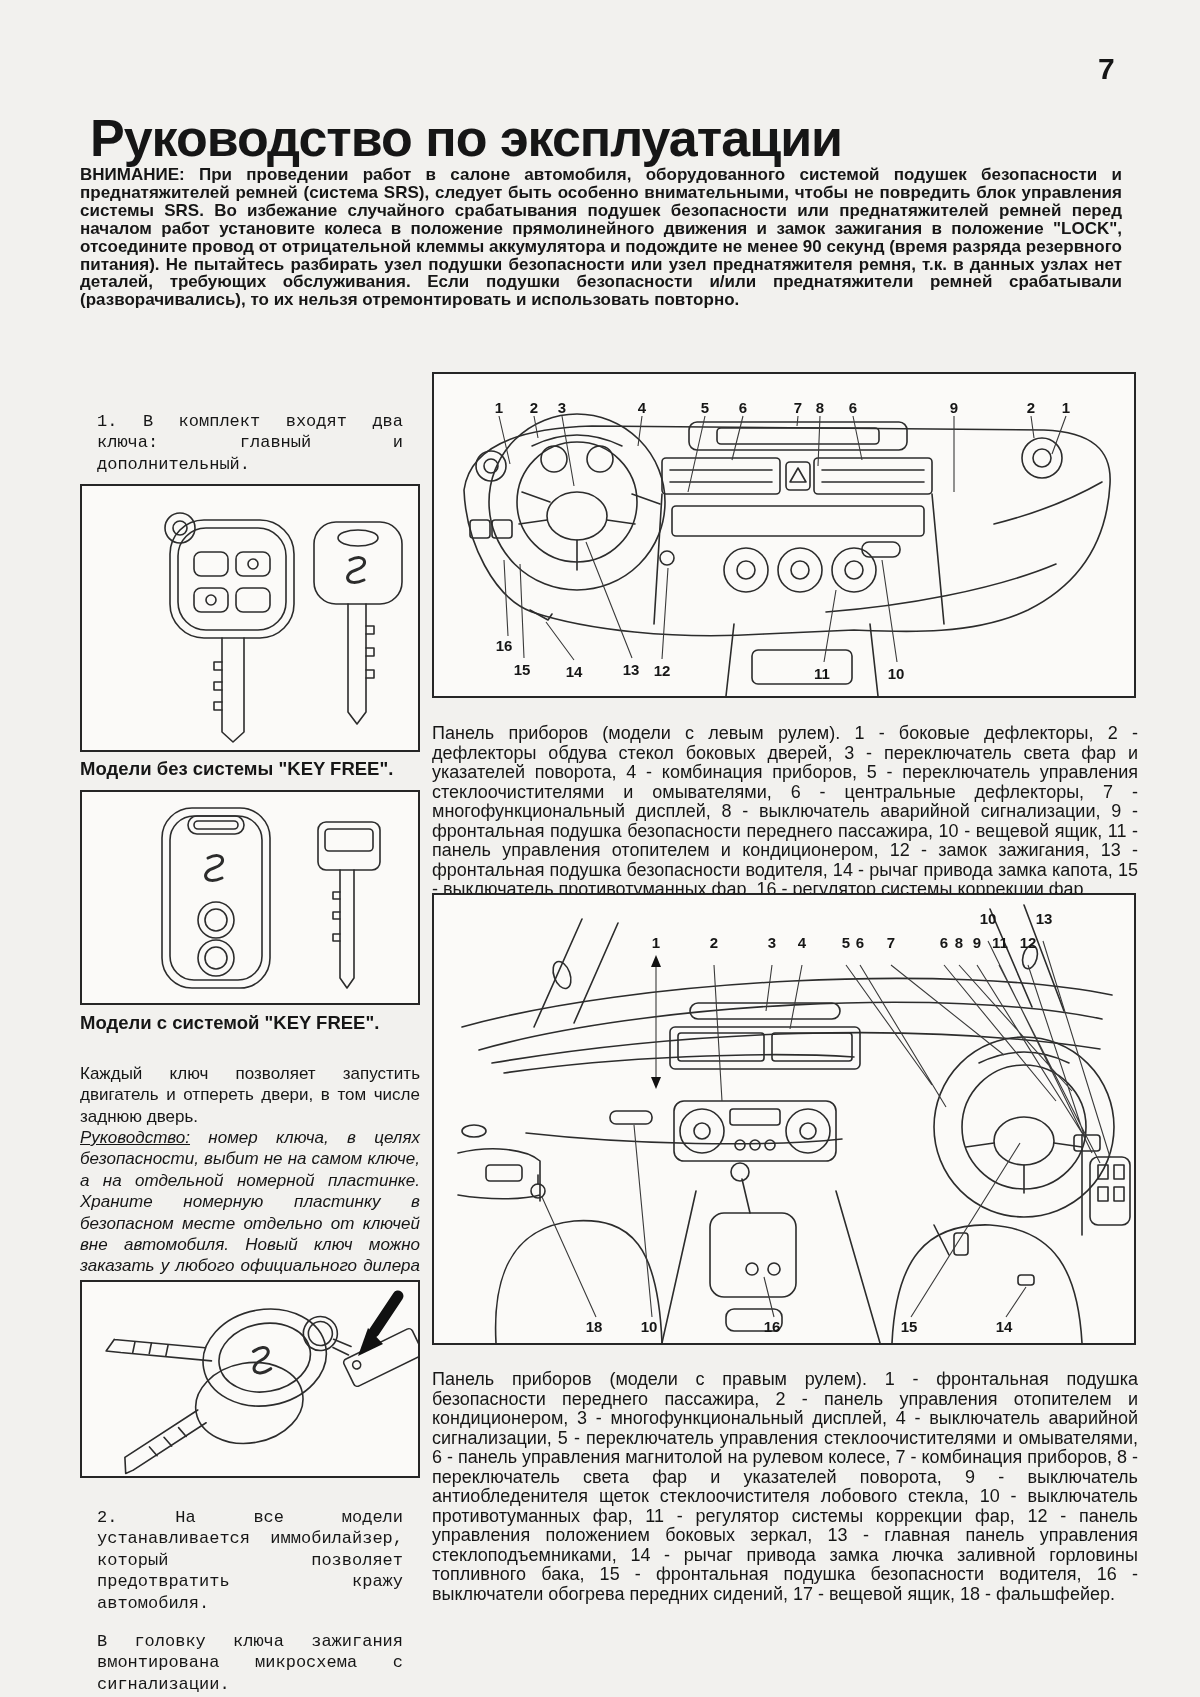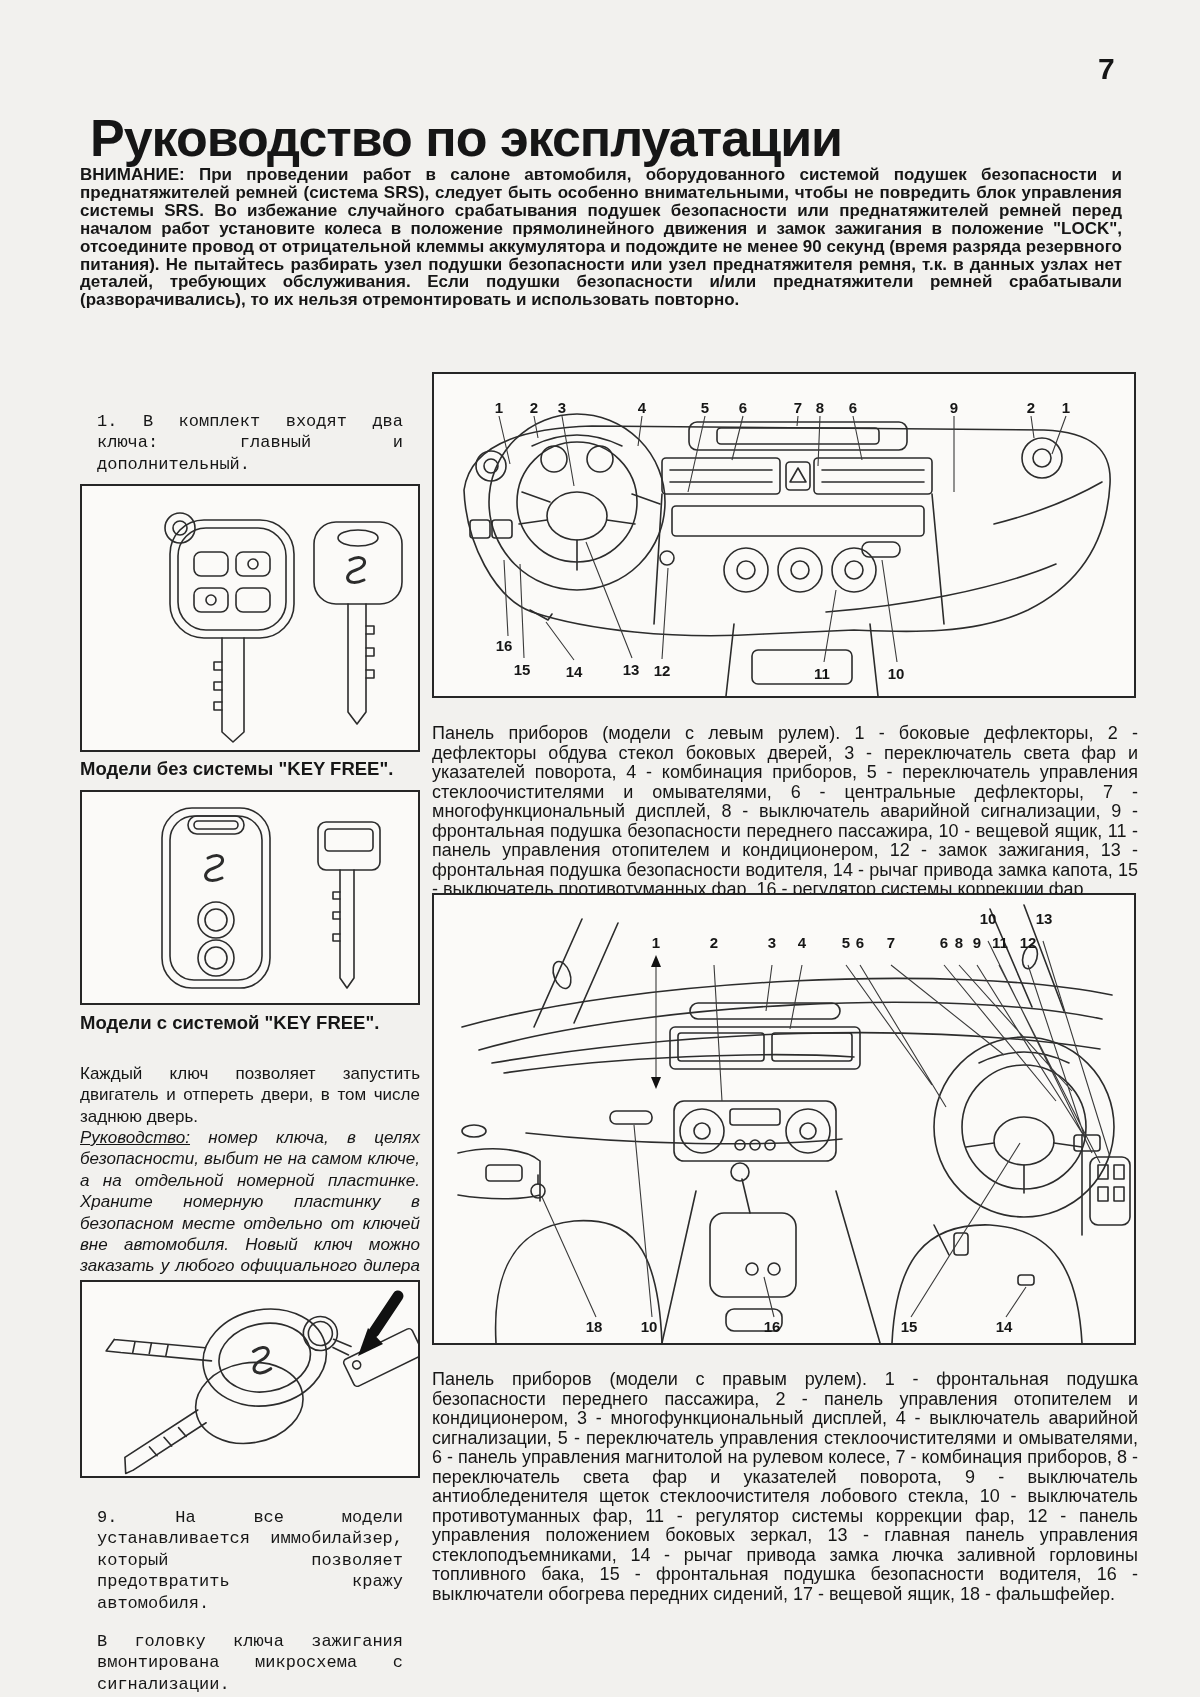--- a/index.html
+++ b/index.html
@@ -111,21 +111,21 @@
             <circle cx="275" cy="94" r="4"></circle>
           </g>
         </g>
         <path d="M316,14 L292,50" stroke-width="11" stroke="#111"></path>
         <polygon class="blk" points="276,74 301,62 286,46"></polygon>
       </g>
     </svg>
   </div>
 
   <div class="abs col-text" style="left:80px;top:1490px;">
-    <p>9. На все модели устанавливается иммобилайзер, который позволяет предотвратить кражу автомобиля.</p>
+    <p>2. На все модели устанавливается иммобилайзер, который позволяет предотвратить кражу автомобиля.</p>
     <p>В головку ключа зажигания вмонтирована микросхема с сигнализации.</p>
   </div>
 
   <div class="abs fig-box" style="left:432px;top:372px;width:704px;height:326px;">
     <svg width="700" height="322" viewBox="0 0 700 322">
       <g class="art">
         <path d="M30,116 C36,72 84,54 158,52 L610,56 C658,58 678,76 676,110 C673,164 650,208 594,236 C538,262 468,258 420,256 L330,260 C240,266 152,256 98,238 C60,224 32,168 30,116 Z"></path>
         <circle cx="143" cy="128" r="88"></circle>
           <circle cx="143" cy="128" r="60"></circle>
         <ellipse cx="143" cy="142" rx="30" ry="24"></ellipse>

